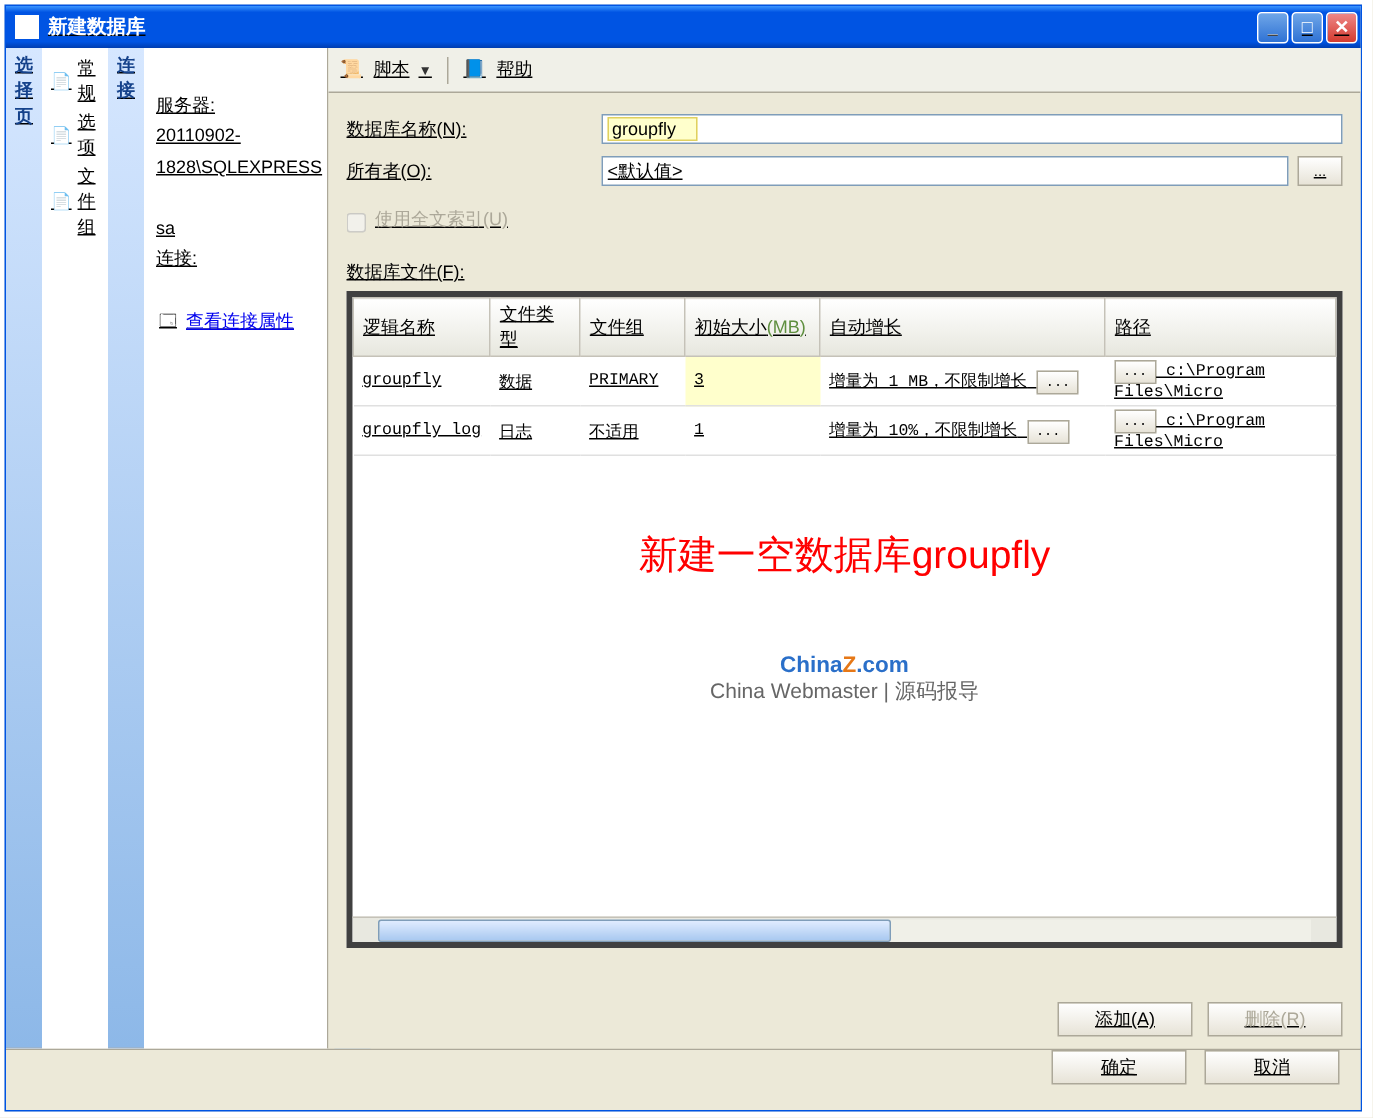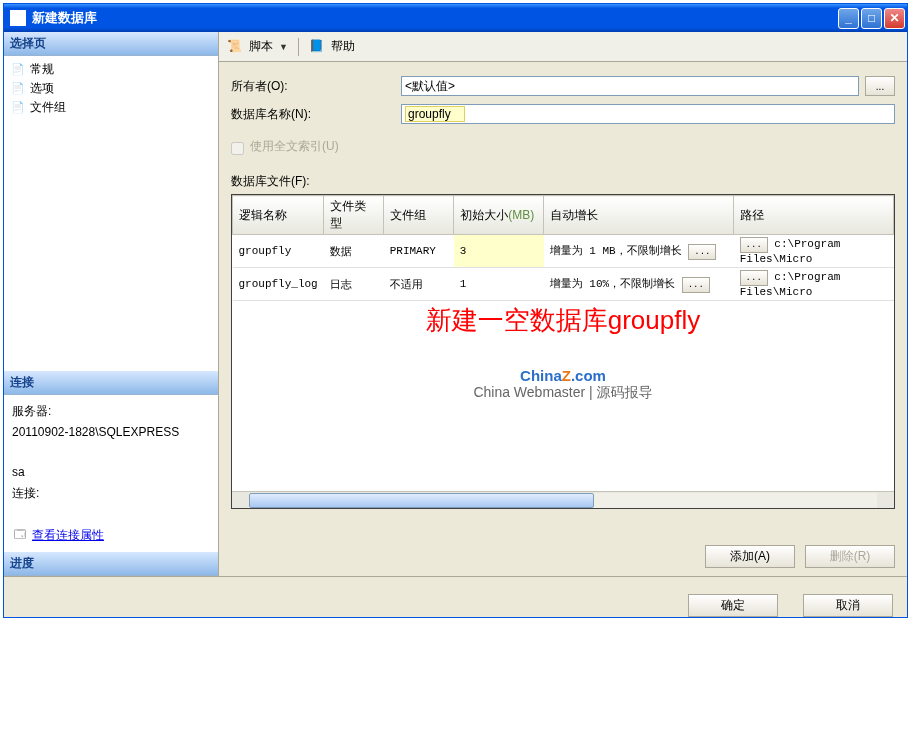--- a/index.html
+++ b/index.html
@@ -6,26 +6,27 @@
     body {
       font-family: "Microsoft YaHei", SimSun, Arial, sans-serif;
       font-size: 12px;
       background: #fff;
       width: 915px;
       height: 745px;
       overflow: hidden;
     }
     .window {
       width: 905px;
-      height: 615px;
+      height: 738px;
       margin: 3px;
       border: 1px solid #0054e3;
       background: #ece9d8;
       display: flex;
       flex-direction: column;
+      text-decoration: underline;
     }
     .titlebar {
       height: 28px;
       background: linear-gradient(to bottom, #3a95ff 0%, #0054e3 15%, #0054e3 85%, #003db0 100%);
       display: flex;
       align-items: center;
       padding: 0 2px 0 6px;
       color: #fff;
     }
     .titlebar-icon {
@@ -58,21 +59,20 @@
       flex: 1;
       display: flex;
       border-bottom: 1px solid #aca899;
     }
     
     .left-panel {
       width: 215px;
       background: #fff;
       border-right: 1px solid #aca899;
       display: flex;
-      flex-direction: column;
     }
     .panel-header {
       background: linear-gradient(#d6e7ff, #8db8e8);
       color: #15428b;
       font-weight: bold;
       padding: 3px 6px;
       border-bottom: 1px solid #99b4d1;
     }
     .panel-section {
       padding: 4px 6px;
@@ -84,22 +84,23 @@
       padding: 1px 0;
     }
     .tree-icon {
       width: 16px; height: 16px;
       display: inline-flex;
       align-items: center;
       justify-content: center;
       font-size: 11px;
     }
     .conn-section {
-      padding: 6px 8px;
+      padding: 16px 8px;
       line-height: 1.7;
+      margin-top: 12px;
     }
     .link-text { color: #0000ee; text-decoration: underline; cursor: pointer; }
     .spacer-flex { flex: 1; }
     .progress-row {
       padding: 8px;
       display: flex;
       align-items: center;
       gap: 10px;
     }
     .spinner {
@@ -171,21 +172,21 @@
     .checkbox-row {
       display: flex;
       align-items: flex-end;
       gap: 6px;
       margin: 6px 0 18px 0;
       color: #aca899;
     }
     .checkbox-row input { accent-color: #999; }
     .section-label { margin-bottom: 4px; }
     .grid-container {
-      border: 1px solid #404040;
+      border: 4px solid #404040;
       background: #fff;
       flex: 1;
       position: relative;
       overflow: hidden;
       display: flex;
       flex-direction: column;
     }
     .grid-table {
       border-collapse: collapse;
       width: 100%;
@@ -277,22 +278,22 @@
       font-size: 12px;
       display: flex;
       align-items: center;
       justify-content: center;
     }
     .btn.disabled { color: #aca899; }
     .footer {
       height: 40px;
       display: flex;
       justify-content: flex-end;
-      align-items: flex-end;
-      gap: 25px;
+      align-items: flex-start;
+      gap: 12px;
       padding: 0 14px;
       background: #ece9d8;
     }
   </style>
 </head>
 <body>
 
 <div class="window">
 
   <div class="titlebar">
@@ -348,29 +349,29 @@
         <span class="tb-icon">📜</span>
         <span>脚本</span>
         <span class="dropdown-arrow">▼</span>
         <span class="tb-sep"></span>
         <span class="tb-icon">📘</span>
         <span>帮助</span>
       </div>
 
       <div class="content">
         <div class="form-row">
-          <span class="form-label">所有者(O):</span>
-          <input class="form-input" value="&lt;默认值&gt;" style="">
-          <div class="browse-btn">...</div>
-        </div>
-        <div class="form-row">
           <span class="form-label">数据库名称(N):</span>
           <div class="form-input">
             <span class="highlight-val">groupfly</span>
           </div>
+        </div>
+        <div class="form-row">
+          <span class="form-label">所有者(O):</span>
+          <input class="form-input" value="&lt;默认值&gt;" style="">
+          <div class="browse-btn">...</div>
         </div>
         <div class="checkbox-row">
           <input type="checkbox" disabled="" style="">
           <span>使用全文索引(U)</span>
         </div>
 
         <div class="section-label">数据库文件(F):</div>
 
         <div class="grid-container">
           <table class="grid-table">

